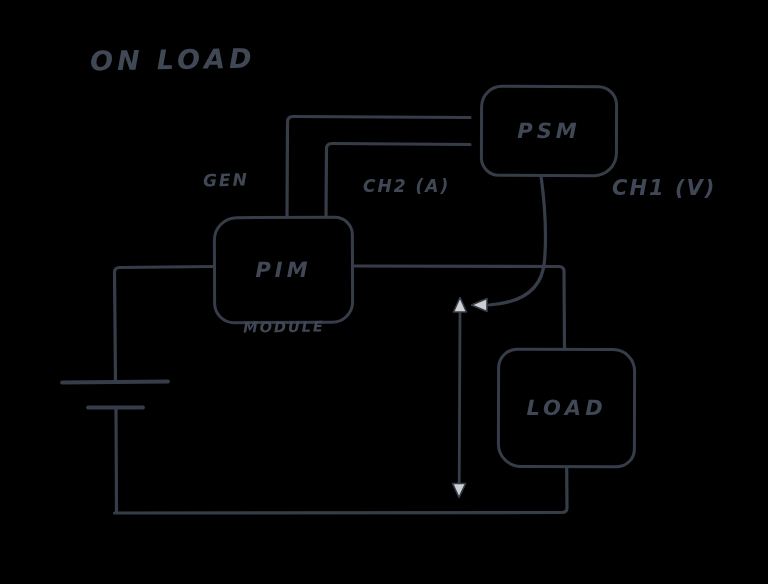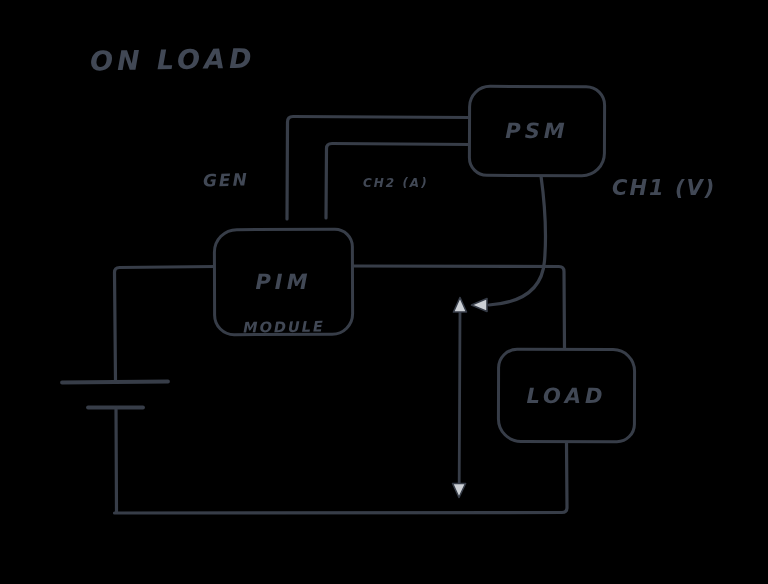--- a/index.html
+++ b/index.html
@@ -27,34 +27,34 @@
     box-sizing:border-box;
     border:3.6px solid var(--stroke);
     background:var(--background);
     display:flex;align-items:center;justify-content:center;
     color:var(--text);
     font-weight:bold;
     font-size:21px;
     letter-spacing:4px;
     font-style:italic;
   }
-  .node-psm{left:468px;top:85px;width:138px;height:92px;border-radius:22px 20px 24px 19px;transform:rotate(.2deg);}
-  .node-pim{left:213px;top:228px;width:141px;height:108px;border-radius:24px 19px 22px 21px;transform:rotate(-.2deg);}
-  .node-load{left:497px;top:348px;width:139px;height:95px;border-radius:20px 23px 19px 24px;transform:rotate(.15deg);}
+  .node-psm{left:480px;top:85px;width:138px;height:92px;border-radius:22px 20px 24px 19px;transform:rotate(.2deg);}
+  .node-pim{left:213px;top:216px;width:141px;height:108px;border-radius:24px 19px 22px 21px;transform:rotate(-.2deg);}
+  .node-load{left:497px;top:348px;width:139px;height:120px;border-radius:20px 23px 19px 24px;transform:rotate(.15deg);}
 
   .lbl{
     position:absolute;
     color:var(--text);
     font-weight:bold;
     font-style:italic;
     white-space:nowrap;
   }
   .lbl-title{left:90px;top:44px;font-size:27px;letter-spacing:4px;transform:rotate(-1deg);}
   .lbl-gen{left:203px;top:170px;font-size:17px;letter-spacing:2px;transform:rotate(-1.5deg);}
-  .lbl-ch2{left:363px;top:176px;font-size:12px;letter-spacing:2px;}
+  .lbl-ch2{left:363px;top:176px;font-size:17px;letter-spacing:2px;}
   .lbl-ch1{left:612px;top:176px;font-size:21px;letter-spacing:2px;}
   .lbl-module{left:224px;top:319px;width:120px;text-align:center;font-size:14.5px;letter-spacing:2px;transform:rotate(-.8deg);}
 </style>
 </head>
 <body>
 
 <div class="stage">
 
   <svg class="wires" width="768" height="584" viewBox="0 0 768 584">
 

